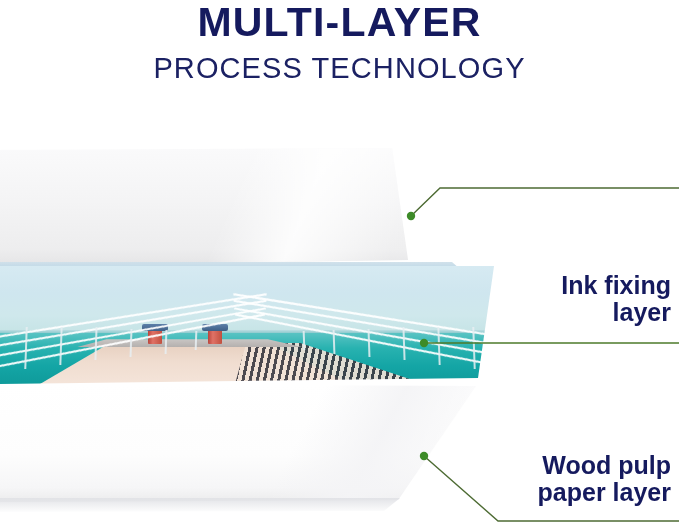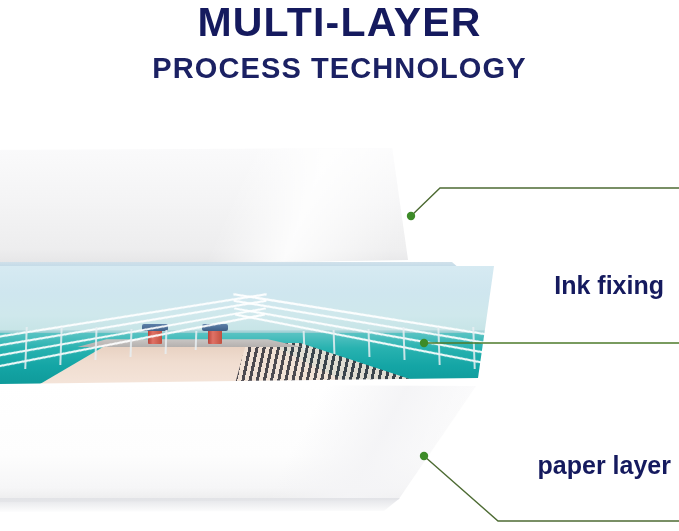--- a/index.html
+++ b/index.html
@@ -30,21 +30,21 @@
     font-weight: 700;
     font-size: 41px;
     letter-spacing: 1.2px;
     color: #151a5e;
     line-height: 1.0;
     margin-top: 2px;
     white-space: nowrap;
   }
   .title-sub {
     font-family: "Liberation Sans", sans-serif;
-    font-weight: 700;
+    font-weight: 400;
     font-size: 29px;
     letter-spacing: 1.1px;
     color: #1b2163;
     line-height: 1.0;
     margin-top: 11px;
     white-space: nowrap;
   }
 
   
   .stack {
@@ -206,21 +206,21 @@
     line-height: 1.08;
   }
   .callout-gloss {
     right: 8px;
     top: 149px;
     font-size: 25px;
     letter-spacing: 0.1px;
     white-space: nowrap;
   }
   .callout-ink {
-    right: 15px;
+    right: 8px;
     top: 272px;
     font-size: 25px;
     width: 230px;
   }
   .callout-base {
     right: 8px;
     top: 452px;
     font-size: 25px;
     width: 230px;
   }
@@ -295,19 +295,21 @@
     <path id="leader-ink-path" fill="none" stroke="#4d7a2a" stroke-width="1.4" d="M424,343 L679,343"></path>
     <circle cx="424" cy="343" r="4.2" fill="#3d8b28"></circle>
 
     <path id="leader-base-path" fill="none" stroke="#4d6b33" stroke-width="1.4" d="M424,456 L498,521 L679,521"></path>
     <circle cx="424" cy="456" r="4.2" fill="#3d8b28"></circle>
   </svg>
 
 
   <div class="callout callout-ink">
     <span class="cl-line">Ink fixing</span>
+    <span class="cl-line">layer</span>
   </div>
 
   <div class="callout callout-base">
+    <span class="cl-line">Wood pulp</span>
     <span class="cl-line">paper layer</span>
   </div>
 
 </div>
 
 </body></html>

